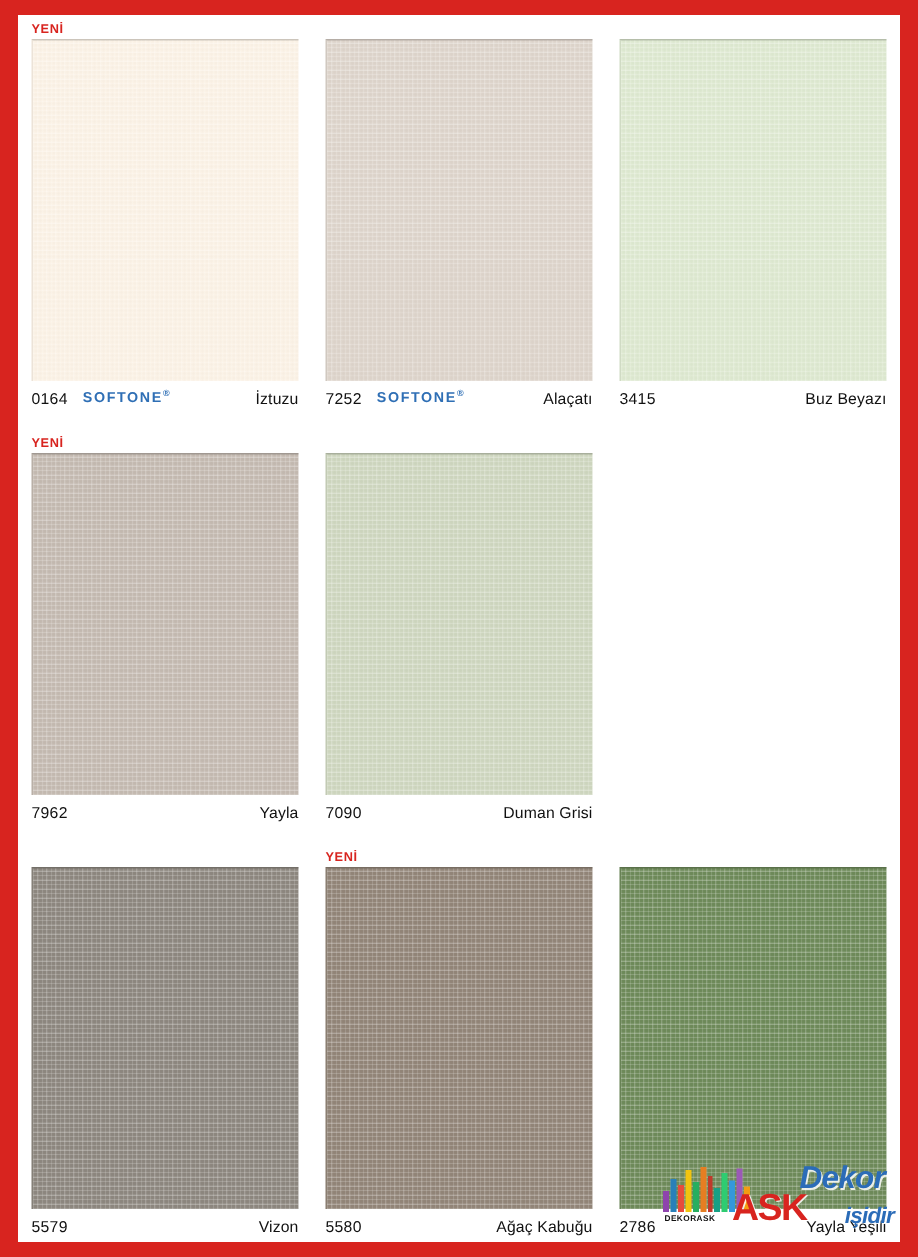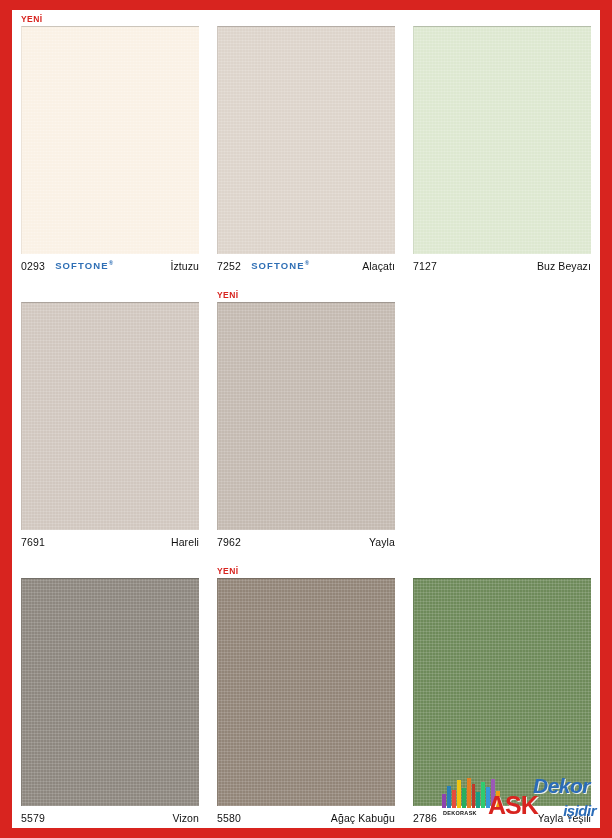--- a/index.html
+++ b/index.html
@@ -207,21 +207,21 @@
   <div id="grid">
 
     <div class="swatch-row">
 
       <div class="swatch-cell">
         <div class="new-badge">YENİ</div>
         <div class="chip" style="background-color: rgb(251, 242, 230);">
             <div class="sheen"></div>
           </div>
         <div class="label-row">
-          <span class="code">0293</span>
+          <span class="code">0164</span>
           <span class="brand"><span>SOFTONE</span><sup>®</sup></span>
           <span class="cname">İztuzu</span>
         </div>
       </div>
 
       <div class="swatch-cell">
 
         <div class="chip" style="background-color: rgb(222, 213, 204);">
             <div class="sheen"></div>
           </div>
@@ -231,54 +231,54 @@
           <span class="cname">Alaçatı</span>
         </div>
       </div>
 
       <div class="swatch-cell">
 
         <div class="chip" style="background-color: rgb(222, 233, 209);">
             <div class="sheen"></div>
           </div>
         <div class="label-row">
-          <span class="code">7127</span>
+          <span class="code">3415</span>
           <span class="brand empty"></span>
           <span class="cname">Buz Beyazı</span>
         </div>
       </div>
 
     </div>
 
     <div class="swatch-row">
 
-      <div class="swatch-cell">
-
-        <div class="chip" style="background-color: rgb(210, 200, 192);">
-            <div class="sheen"></div>
-          </div>
-        <div class="label-row">
-          <span class="code">7691</span>
-          <span class="brand empty"></span>
-          <span class="cname">Hareli</span>
-        </div>
-      </div>
 
       <div class="swatch-cell">
         <div class="new-badge">YENİ</div>
         <div class="chip" style="background-color: rgb(197, 187, 178);">
             <div class="sheen"></div>
           </div>
         <div class="label-row">
           <span class="code">7962</span>
           <span class="brand empty"></span>
           <span class="cname">Yayla</span>
         </div>
       </div>
 
+      <div class="swatch-cell">
+
+        <div class="chip" style="background-color: rgb(207, 215, 192);">
+            <div class="sheen"></div>
+          </div>
+        <div class="label-row">
+          <span class="code">7090</span>
+          <span class="brand empty"></span>
+          <span class="cname">Duman Grisi</span>
+        </div>
+      </div>
 
     </div>
 
     <div class="swatch-row">
 
       <div class="swatch-cell">
 
         <div class="chip" style="background-color: rgb(142, 136, 128);">
             <div class="sheen"></div>
           </div>

